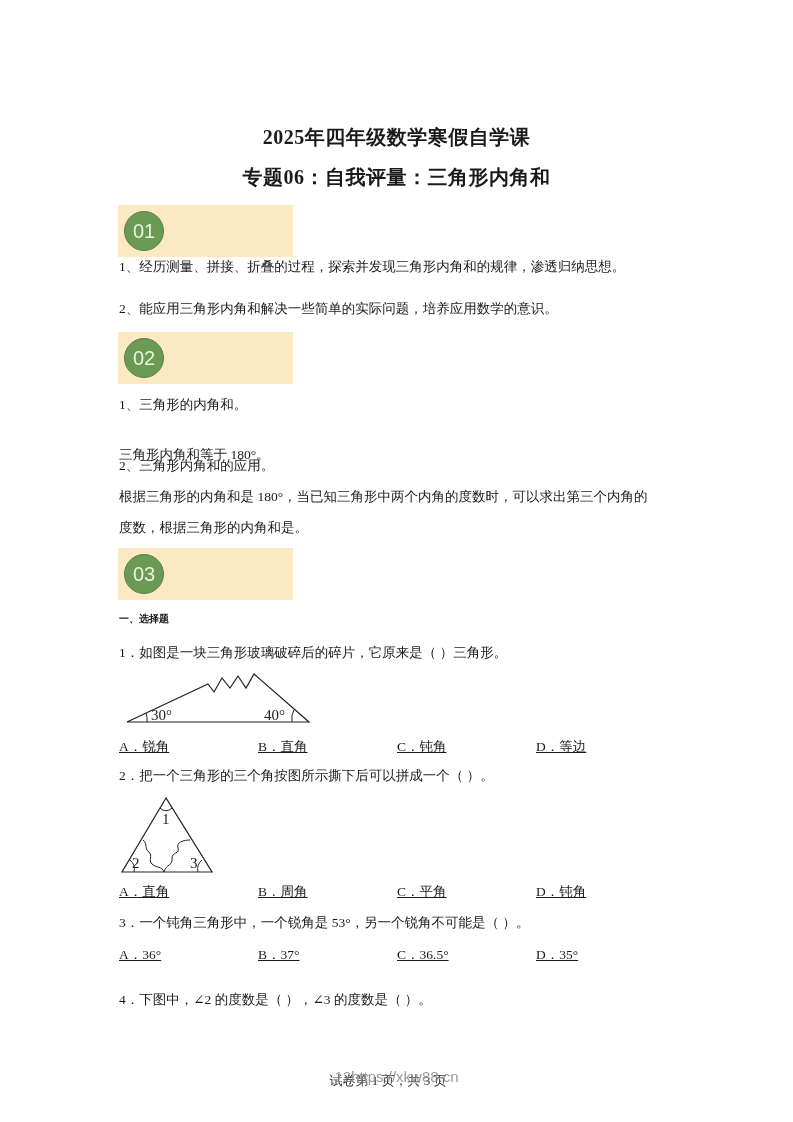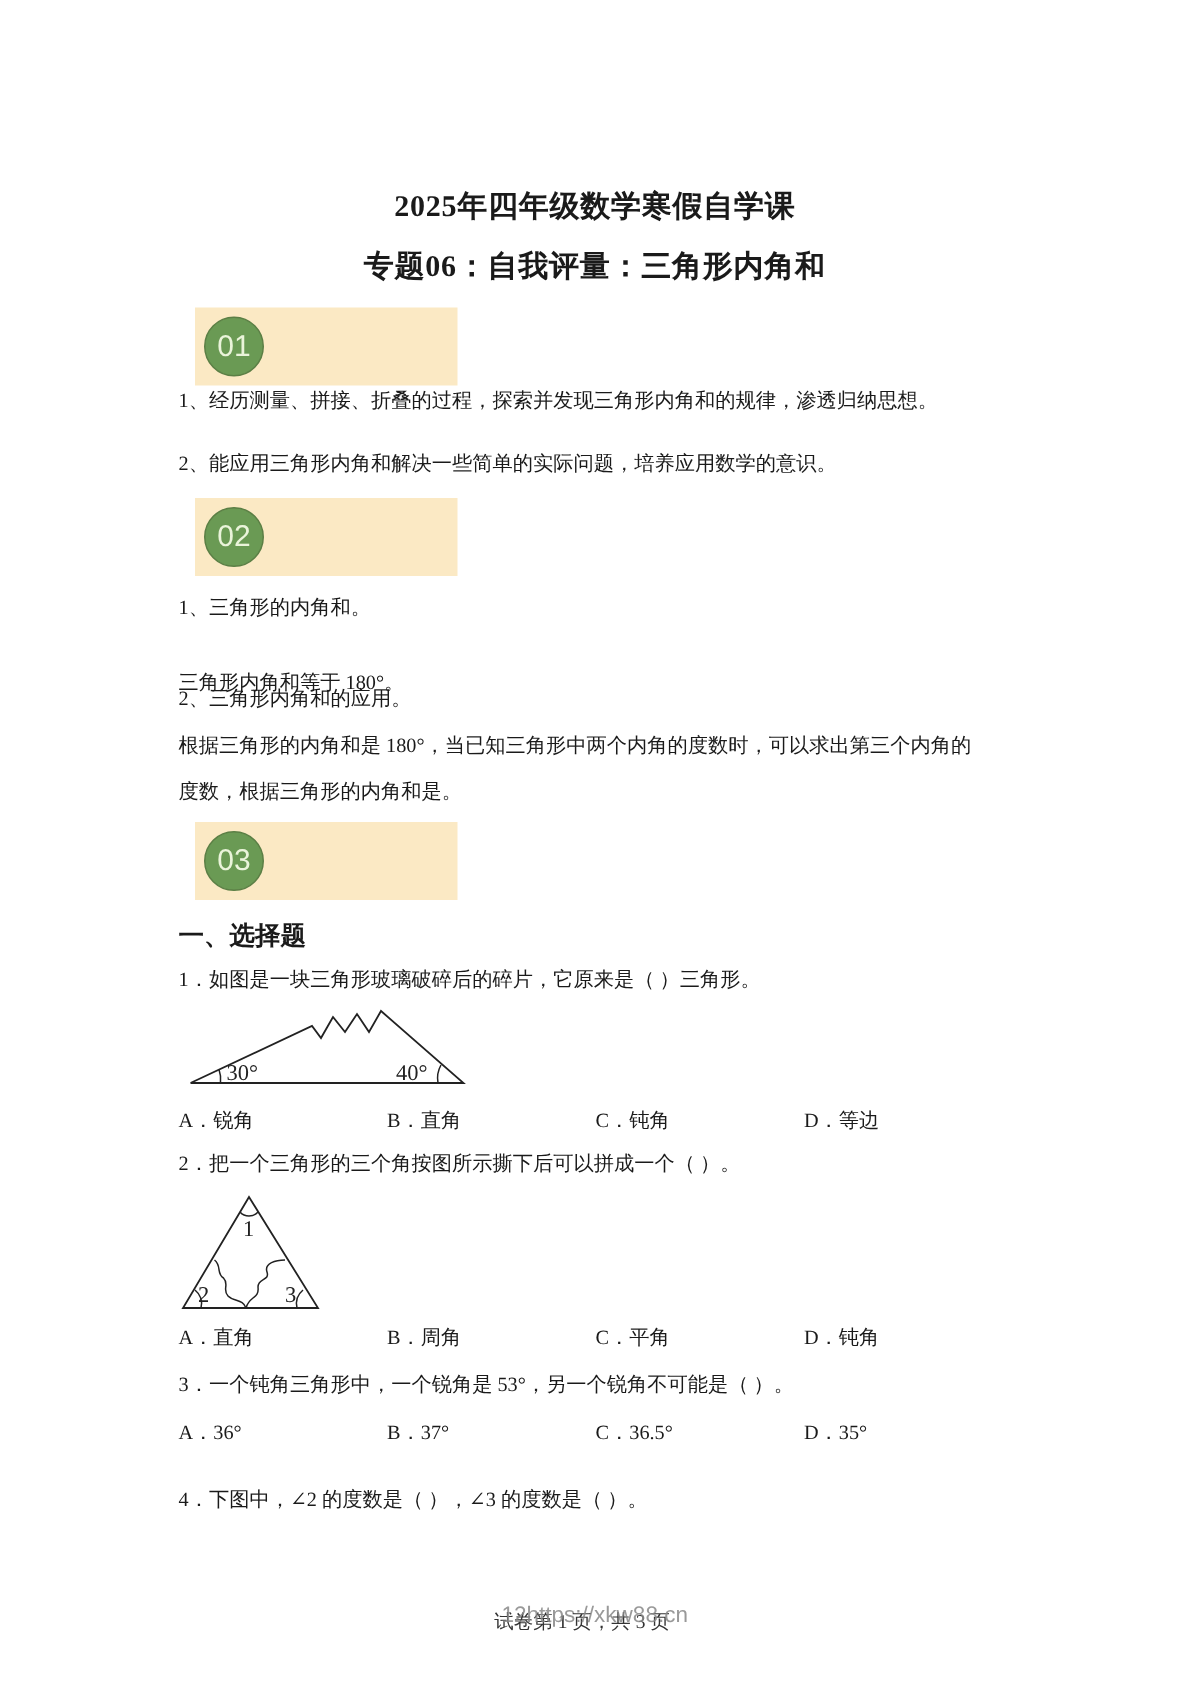--- a/index.html
+++ b/index.html
@@ -3,29 +3,29 @@
   <meta charset="utf-8">
   <style>
     html, body { margin: 0; padding: 0; background: #ffffff; }
     body { width: 793px; height: 1122px; position: relative; overflow: hidden;
            font-family: "Liberation Serif", "DejaVu Serif", serif; color: #1a1a1a; }
     .abs { position: absolute; }
     .title1 { left: 0; width: 793px; top: 124px; text-align: center; font-size: 20px; font-weight: bold;
               font-family: "Liberation Serif", "DejaVu Serif", serif; letter-spacing: 0.5px; }
     .title2 { left: 0; width: 793px; top: 164px; text-align: center; font-size: 20px; font-weight: bold;
               font-family: "Liberation Serif", "DejaVu Serif", serif; letter-spacing: 0.5px; }
-    .banner { height: 52px; width: 175px; background: #fbe9c4; left: 118px; display: flex; align-items: center; margin-left: 12px; }
+    .banner { height: 52px; width: 175px; background: #fbe9c4; left: 118px; display: flex; align-items: center; }
     .badge { width: 40px; height: 40px; border-radius: 50%; background: #6a9a54; border: 1px solid #5b7f45;
              color: #eaf4da; font-family: "Liberation Sans", "DejaVu Sans", sans-serif; font-size: 20px;
              display: flex; align-items: center; justify-content: center; margin-left: 6px; box-sizing: border-box; }
     .banner-text { color: #d83a2e; font-size: 29px; font-weight: bold; margin-left: 6px; letter-spacing: 1px;
                    font-family: "DejaVu Sans", "Liberation Sans", sans-serif; }
     .line { left: 119px; font-size: 13.5px; white-space: nowrap; }
-    .bold { font-weight: bold; font-family: "DejaVu Sans", "Liberation Sans", sans-serif; font-size: 17px; }
-    .opt { font-size: 13.5px; white-space: nowrap; }
+    .bold { font-weight: bold; font-family: "DejaVu Sans", "Liberation Sans", sans-serif; font-size: 10px; }
+    .opt { font-size: 13.5px; white-space: nowrap; text-decoration: underline; }
     .footer { left: 0; width: 776px; top: 1072px; text-align: center; font-size: 13px; color: #333; }
     .watermark { left: 0; width: 793px; top: 1068px; text-align: center; font-size: 15px; color: #888;
                  font-family: "Liberation Sans", "DejaVu Sans", sans-serif; opacity: 0.85; }
     svg text { font-family: "Liberation Serif", "DejaVu Serif", serif; }
   </style>
 </head>
 <body>
 
 <div class="abs title1">2025年四年级数学寒假自学课</div>
 <div class="abs title2">专题06：自我评量：三角形内角和</div>

